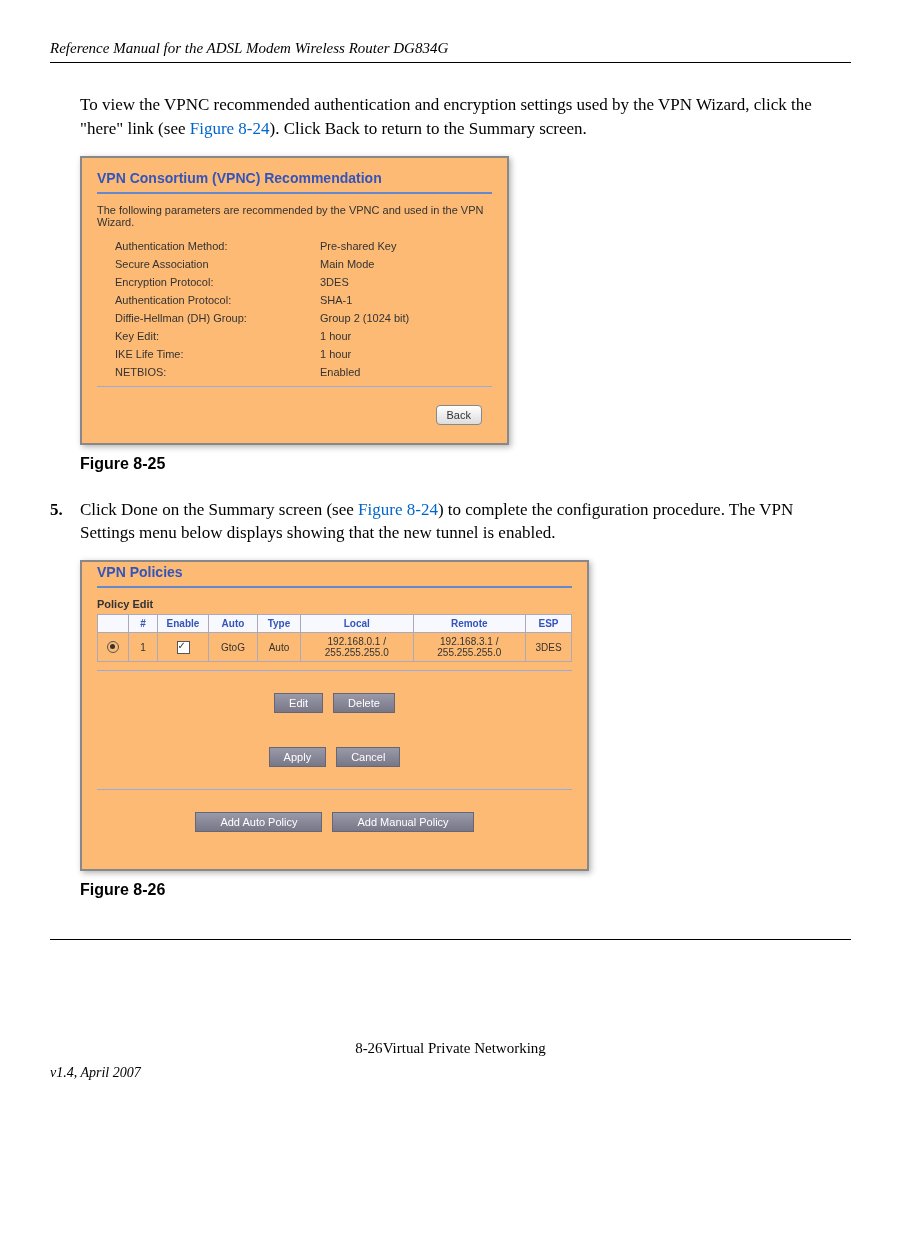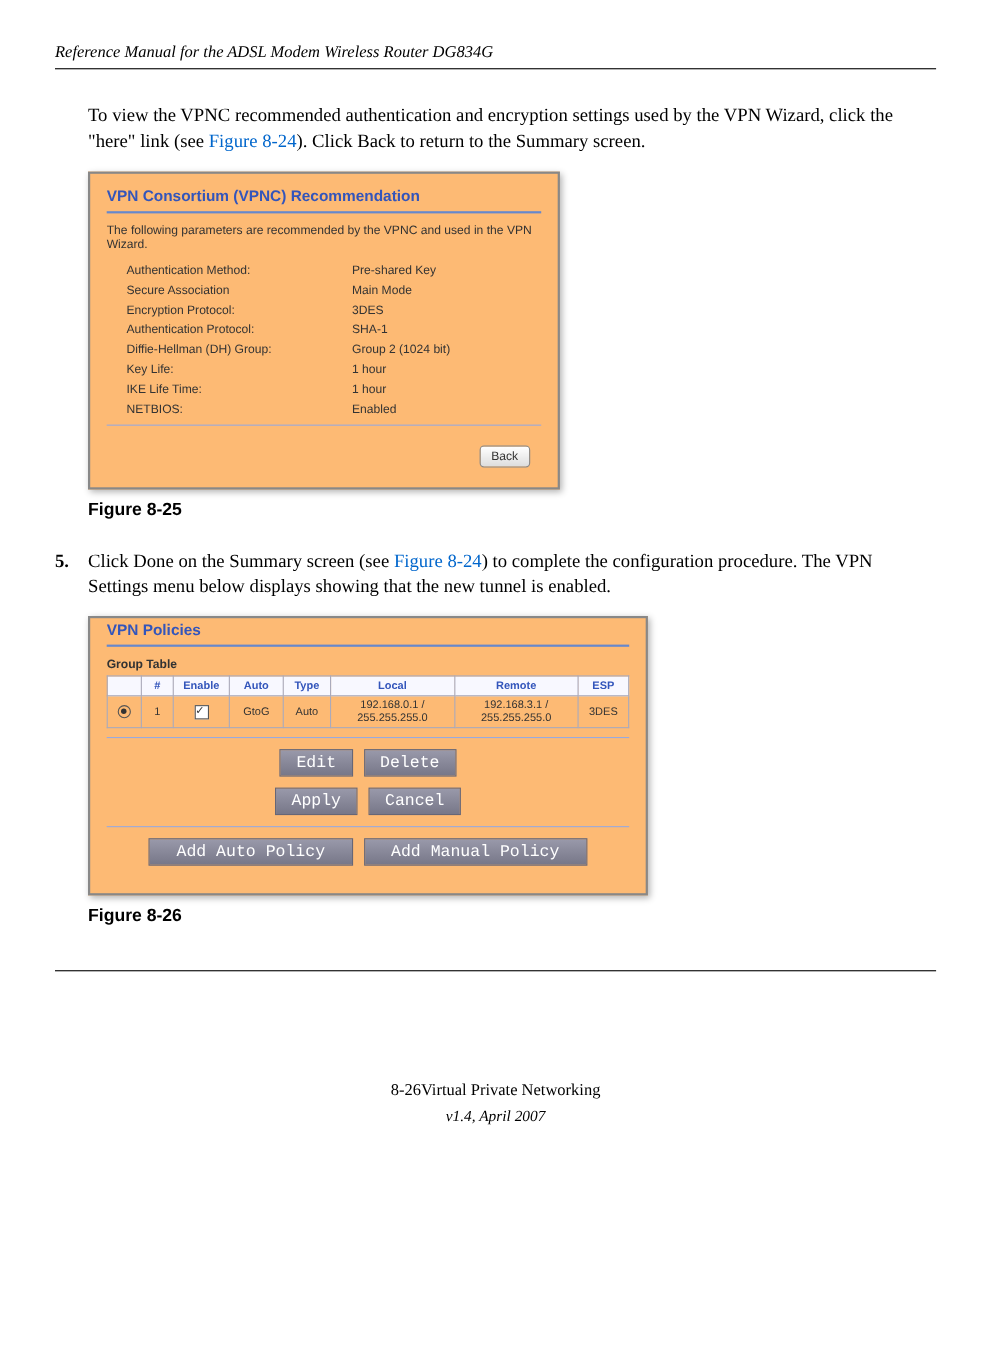--- a/index.html
+++ b/index.html
@@ -17,32 +17,32 @@
 .ss2{width:475px;padding:2px 15px 15px}
 .panel-title{color:#3355bb;font-weight:bold;font-family:Arial,sans-serif;font-size:14px;margin-bottom:6px}
 .hr-blue{border:none;border-top:2px solid #6688cc;margin:0 0 10px}
 .hr-blue-thin{border:none;border-top:1px solid #99aadd;margin:8px 0}
 .desc-text{font-family:Arial,sans-serif;font-size:11px;color:#333;margin-bottom:12px}
 .param-row{display:flex;font-family:Arial,sans-serif;font-size:11px;color:#333;margin:6px 0 6px 18px}
 .param-label{width:205px}
 .param-value{flex:1}
 .back-btn-row{text-align:right;margin-top:18px;padding-right:10px}
 .btn{display:inline-block;border:1px solid #888;border-radius:4px;background:linear-gradient(#fff,#ddd);padding:3px 10px;font-family:Arial,sans-serif;font-size:11px;color:#333}
-.btn2{display:inline-block;border:1px solid #667;background:linear-gradient(#99a,#778);padding:3px 14px;font-family:Liberation Mono, monospace;font-size:15px;color:#fff;margin:0 3px}
+.btn2{display:inline-block;border:1px solid #667;background:linear-gradient(#99a,#778);padding:3px 14px;font-family:Liberation Sans, sans-serif;font-size:11px;color:#fff;margin:12px 3px}
 .bold-small{font-weight:bold;font-family:Arial,sans-serif;font-size:11px;color:#333;margin-bottom:4px}
 .policy-table{border-collapse:collapse;width:100%;font-family:Arial,sans-serif;font-size:10px}
 .policy-table th{background:#f8f8ff;border:1px solid #aab;padding:3px 5px;color:#3355bb;font-weight:bold}
 .policy-table td{border:1px solid #aab;padding:3px 5px;text-align:center;color:#333}
 .btn-row{text-align:center;margin:10px 0}
 .radio{display:inline-block;width:10px;height:10px;border:1px solid #555;border-radius:50%;position:relative;vertical-align:middle}
 .radio::after{content:"";position:absolute;width:5px;height:5px;background:#333;border-radius:50%;top:2px;left:2px}
 .checkbox{display:inline-block;width:11px;height:11px;border:1px solid #555;background:#fff;position:relative;vertical-align:middle}
 .checkbox::after{content:"✓";position:absolute;font-size:10px;top:-2px;left:0;color:#333}
 .footer{display:flex;justify-content:center;font-size:15px;margin-top:100px}
-.footer-center{text-align:center;font-style:italic;font-size:14px;margin-top:8px}
+.footer-center{font-style:italic;font-size:14px;margin-top:8px}
 .footer-line{border-top:1px solid #000;margin-top:40px;margin-bottom:8px}
 </style>
 </head>
 <body>
 
 <div class="header-italic">Reference Manual for the ADSL Modem Wireless Router DG834G</div>
 <div class="header-line"></div>
 
 <div class="body-text">
   <span>To view the VPNC recommended authentication and encryption settings used by the VPN Wizard, click the "</span><span class="bold">here</span><span>" link (see </span><span class="link">Figure 8-24</span><span>). Click </span><span class="bold">Back</span><span> to return to the Summary screen.</span>
@@ -66,21 +66,21 @@
     </div>
   <div class="param-row">
       <div class="param-label">Authentication Protocol:</div>
       <div class="param-value">SHA-1</div>
     </div>
   <div class="param-row">
       <div class="param-label">Diffie-Hellman (DH) Group:</div>
       <div class="param-value">Group 2 (1024 bit)</div>
     </div>
   <div class="param-row">
-      <div class="param-label">Key Life:</div>
+      <div class="param-label">Key Edit:</div>
       <div class="param-value">1 hour</div>
     </div>
   <div class="param-row">
       <div class="param-label">IKE Life Time:</div>
       <div class="param-value">1 hour</div>
     </div>
   <div class="param-row">
       <div class="param-label">NETBIOS:</div>
       <div class="param-value">Enabled</div>
     </div>
@@ -95,21 +95,21 @@
 <div class="step-text">
   <div class="step-num">5.</div>
   <div class="step-content">
     <span>Click </span><span class="bold">Done</span><span> on the Summary screen (see </span><span class="link">Figure 8-24</span><span>) to complete the configuration procedure. The VPN Settings menu below displays showing that the new tunnel is enabled.</span>
   </div>
 </div>
 
 <div class="screenshot ss2">
   <div class="panel-title">VPN Policies</div>
   <hr class="hr-blue">
-  <div class="bold-small">Group Table</div>
+  <div class="bold-small">Policy Edit</div>
   <table class="policy-table">
     <tbody>
         <tr>
       <th style="width:20px"></th>
       <th style="width:18px">#</th>
       <th style="width:40px">Enable</th>
       <th style="width:38px">Auto</th>
       <th style="width:32px">Type</th>
       <th>Local</th>
       <th>Remote</th>

